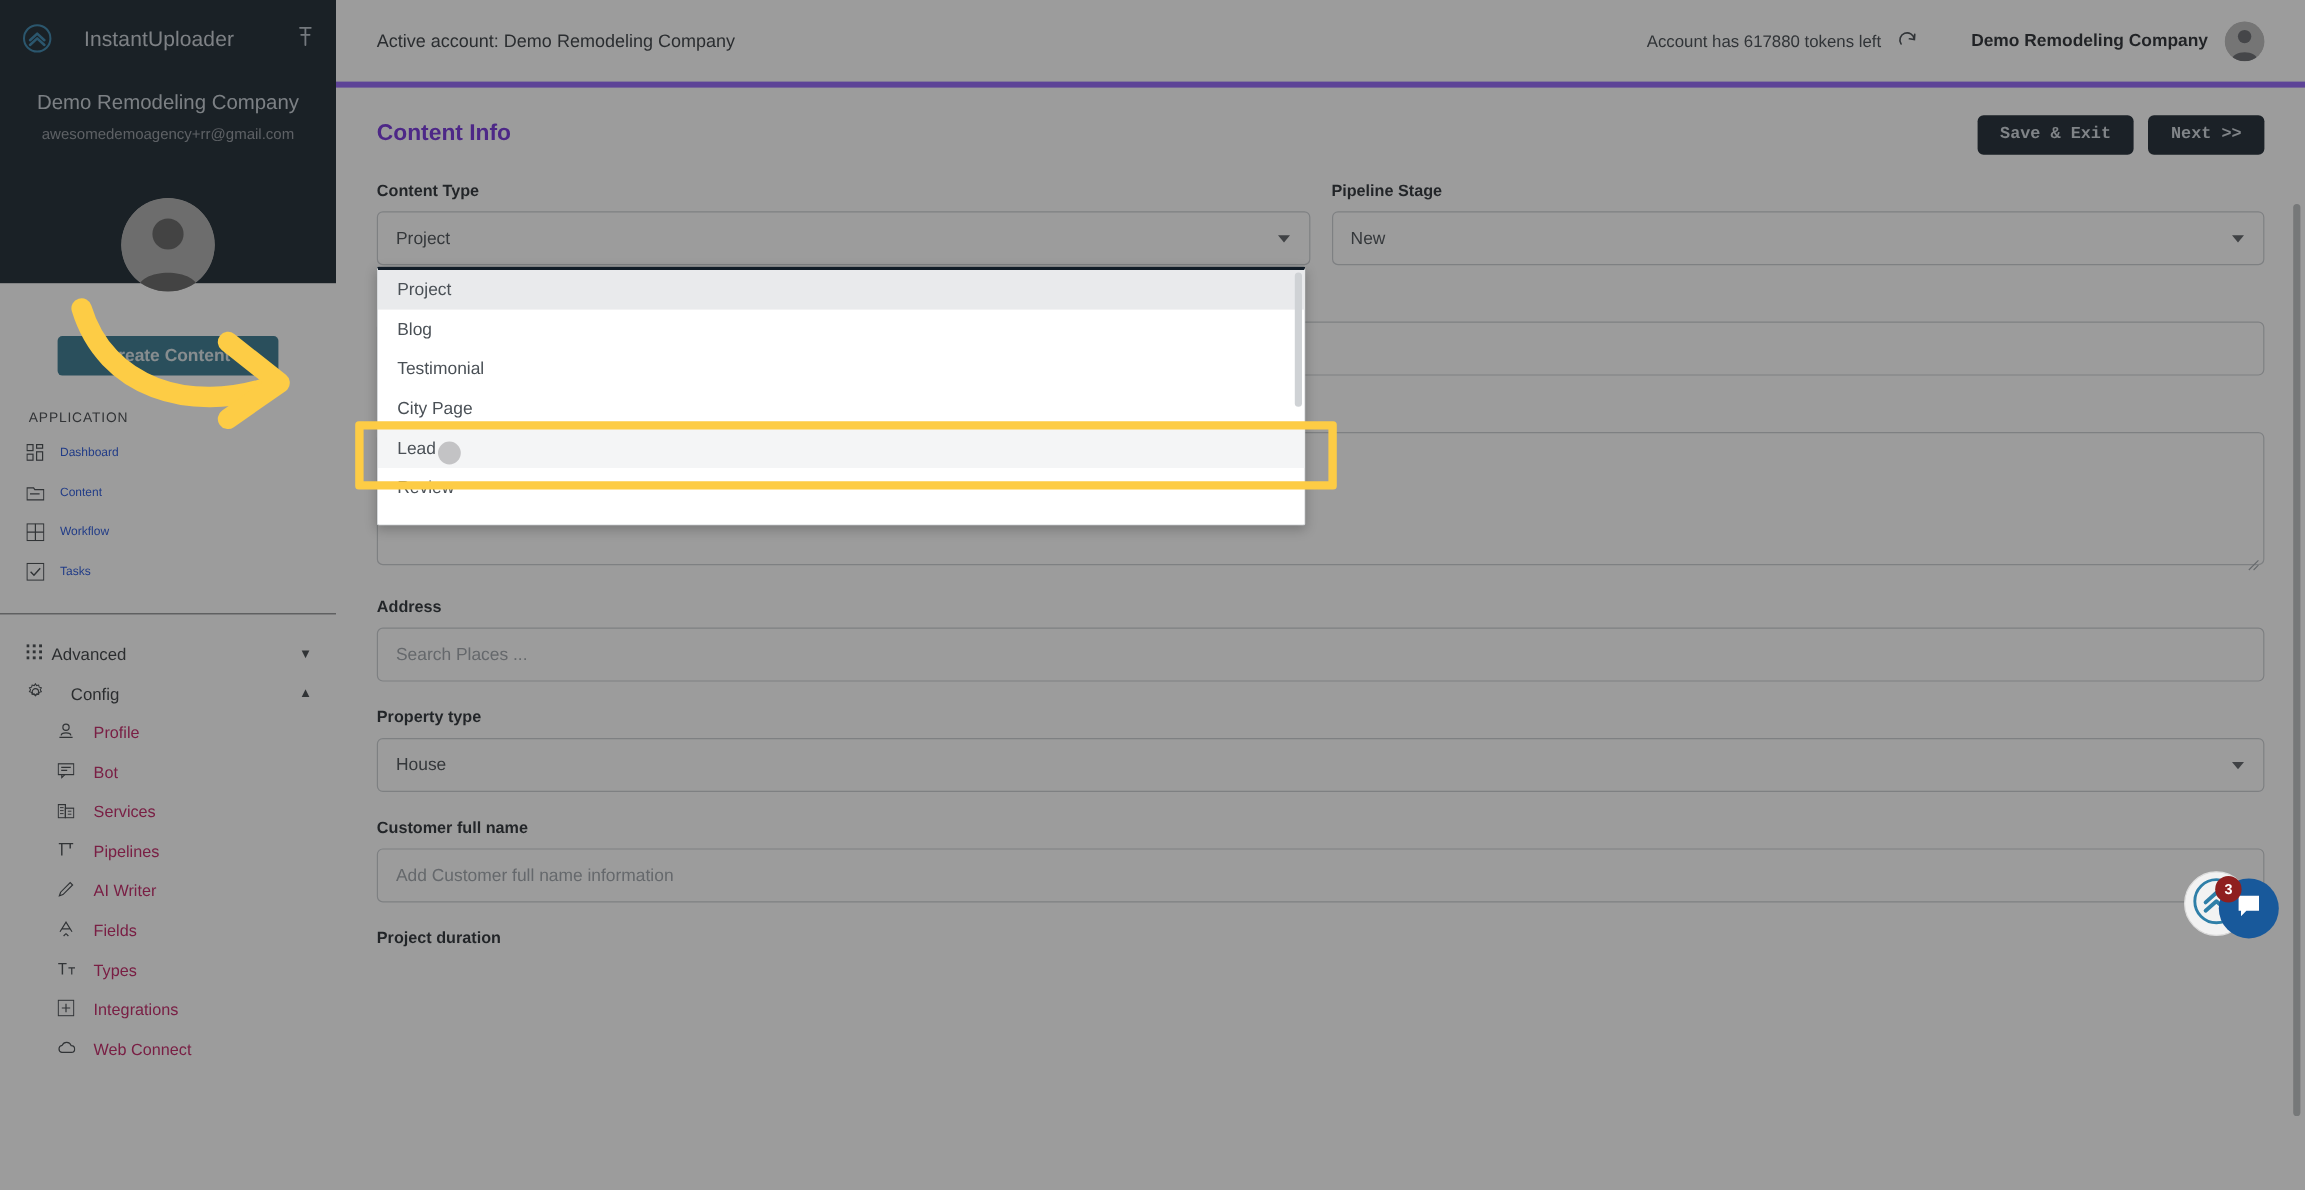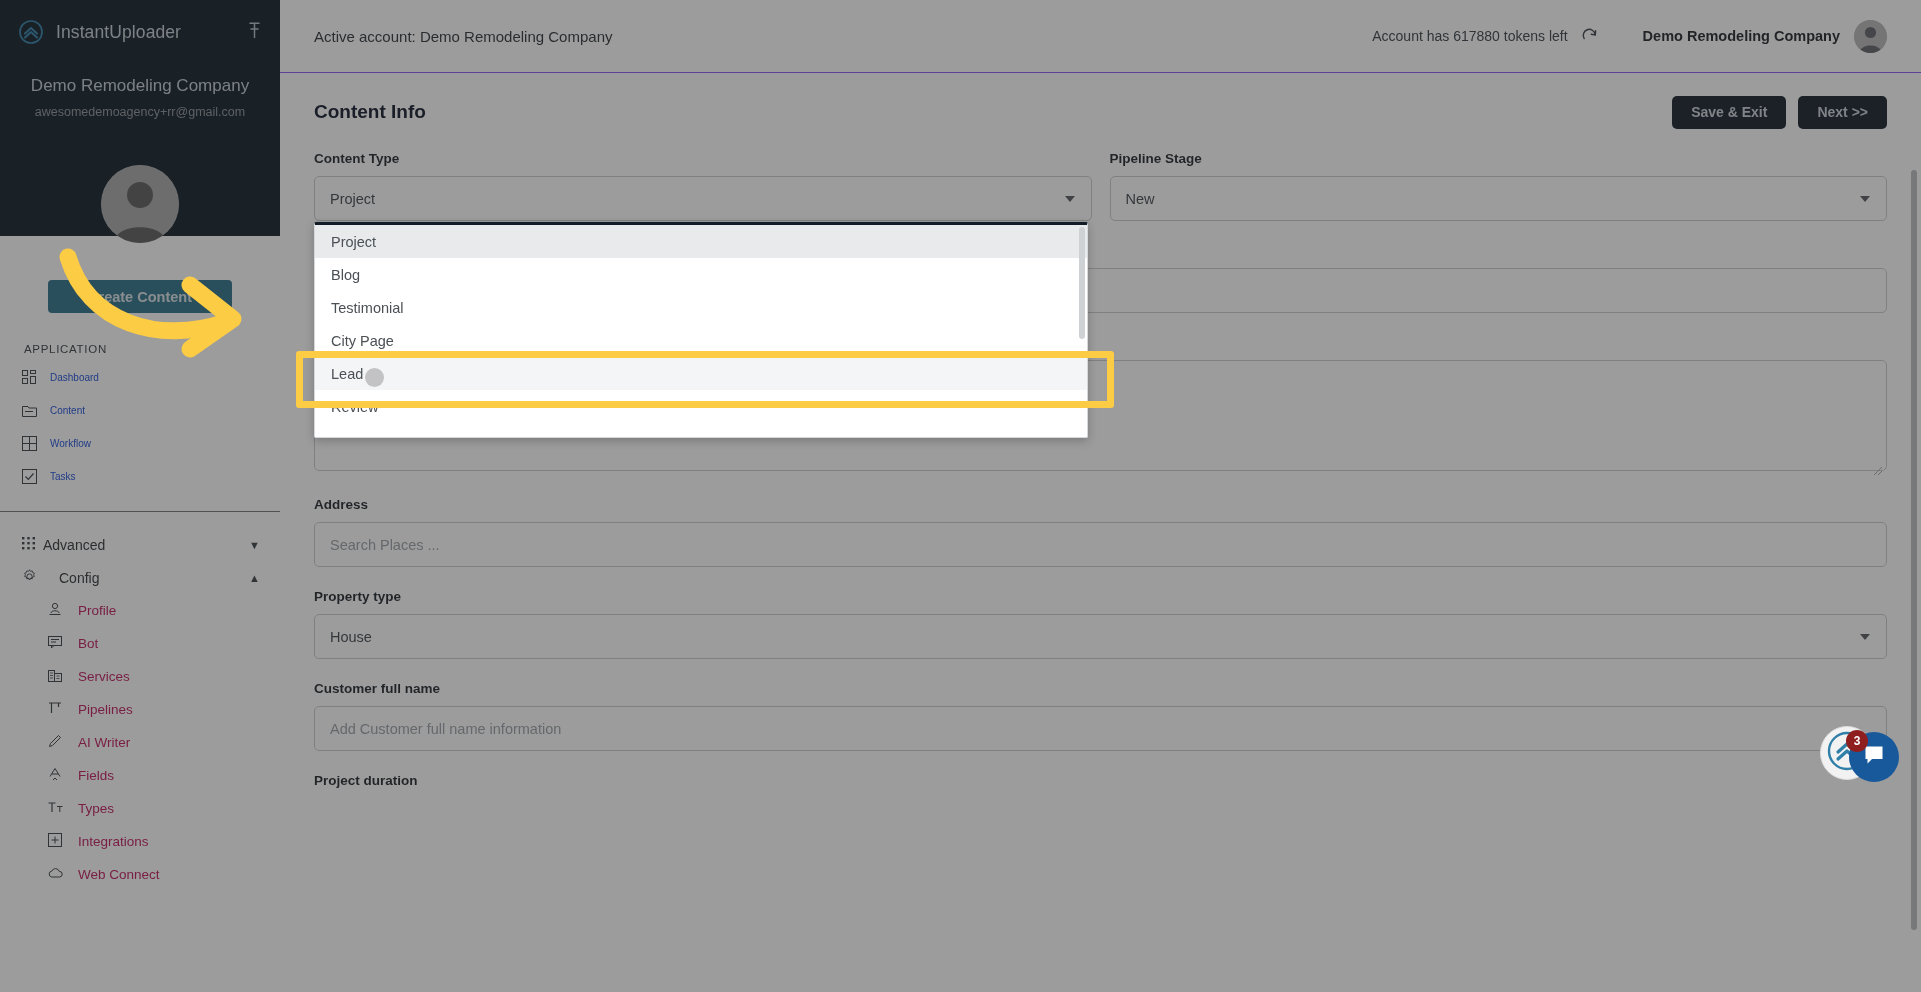--- a/index.html
+++ b/index.html
@@ -22,21 +22,21 @@
     background: #0f1c26;
     height: 236px;
     position: relative;
   }
   .sb-brandrow {
     display: flex; align-items: center;
     height: 64px; padding: 0 18px;
   }
   .sb-logo { width: 26px; height: 26px; flex: none; }
   .sb-brand-name {
-    margin-left: 12px;
+    margin-left: 26px;
     color: #c7ced4; font-size: 17.5px; letter-spacing: .1px;
   }
   .sb-pin { margin-left: auto; color: #b6bfc7; font-size: 17px; line-height: 1; }
   .sb-company {
     text-align: center; color: #c4ccd3;
     font-size: 17px; margin-top: 12px;
   }
   .sb-email {
     text-align: center; color: #8c9299;
     font-size: 12.5px; margin-top: 9px;
@@ -98,47 +98,47 @@
 
   
   .main {
     position: absolute; left: 280px; top: 0;
     width: 1641px; height: 992px;
     background: #ffffff;
   }
   .topbar {
     height: 73px; display: flex; align-items: center;
     padding: 0 34px;
-    border-bottom: 1px solid #8b5cf6;
+    border-bottom: 5px solid #8b5cf6;
     background:#fff;
   }
   .topbar-left { font-size: 15px; color: #2e3338; }
   .topbar-right { margin-left: auto; display: flex; align-items: center; }
   .tokens { font-size: 14px; color: #3a4046; }
   .refresh-ico { margin-left: 12px; color:#3a4046; display:flex; }
   .acct-name {
     margin-left: 44px; font-size: 14.5px; font-weight: bold; color: #1d2126;
   }
   .avatar-sm {
     margin-left: 14px; width: 33px; height: 33px;
     border-radius: 50%; background: #b7b7b7; overflow: hidden;
   }
 
   .pagehead {
     height: 78px; display: flex; align-items: center;
     padding: 0 34px;
   }
-  .page-title { font-size: 19px; font-weight: bold; color: #0f172a; }
+  .page-title { font-size: 19px; font-weight: bold; color: #6d28d9; }
   .pagehead .btns { margin-left: auto; display: flex; gap: 12px; }
   .dark-btn {
     background: #111c27; color: #ccd3da;
     border: none; border-radius: 5px;
     height: 33px; padding: 0 19px;
     font-size: 14px; font-weight: bold;
-    font-family: Liberation Sans, sans-serif;
+    font-family: Liberation Mono, monospace;
     cursor: pointer;
   }
 
   .form { padding: 0 34px; }
   .frow { display: flex; gap: 18px; }
   .fcol { flex: 1; }
   .flabel {
     font-size: 13.5px; font-weight: bold; color: #1f242a;
     margin-bottom: 10px; display: block;
   }

